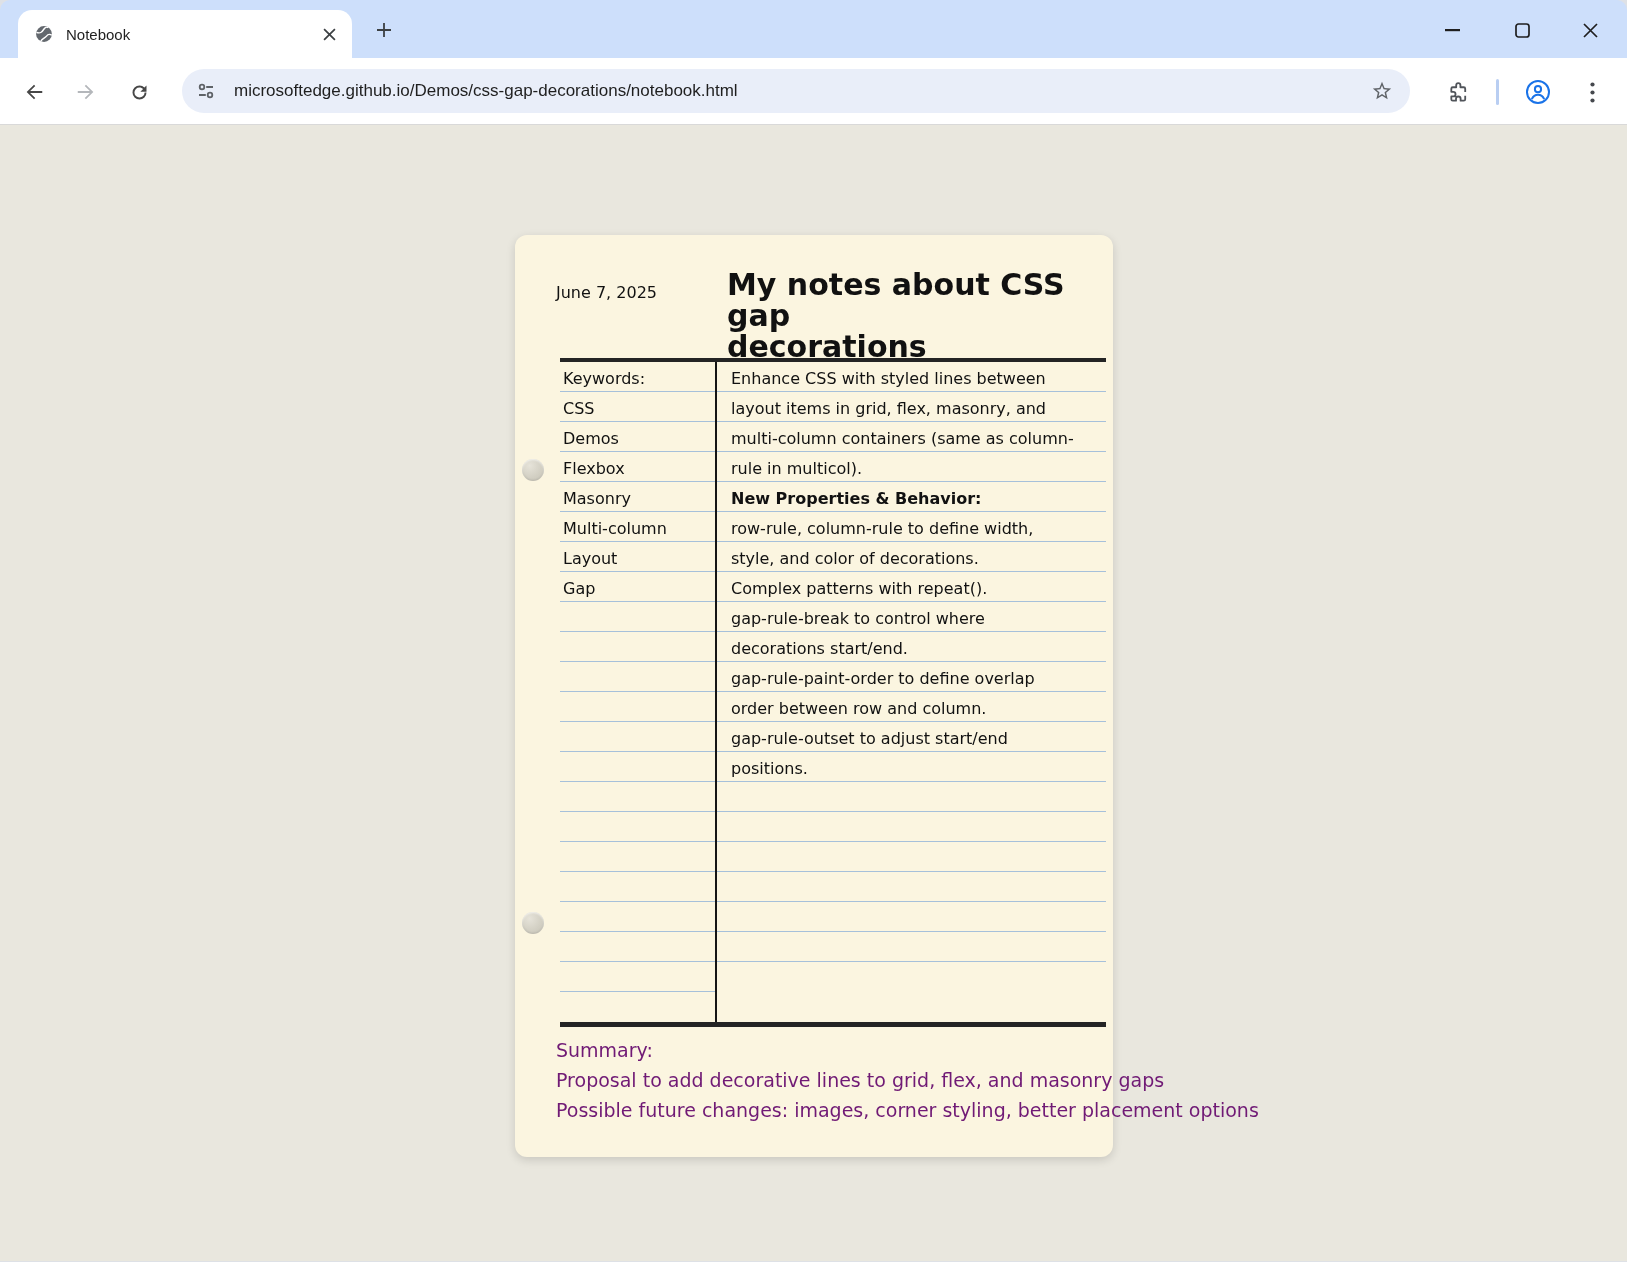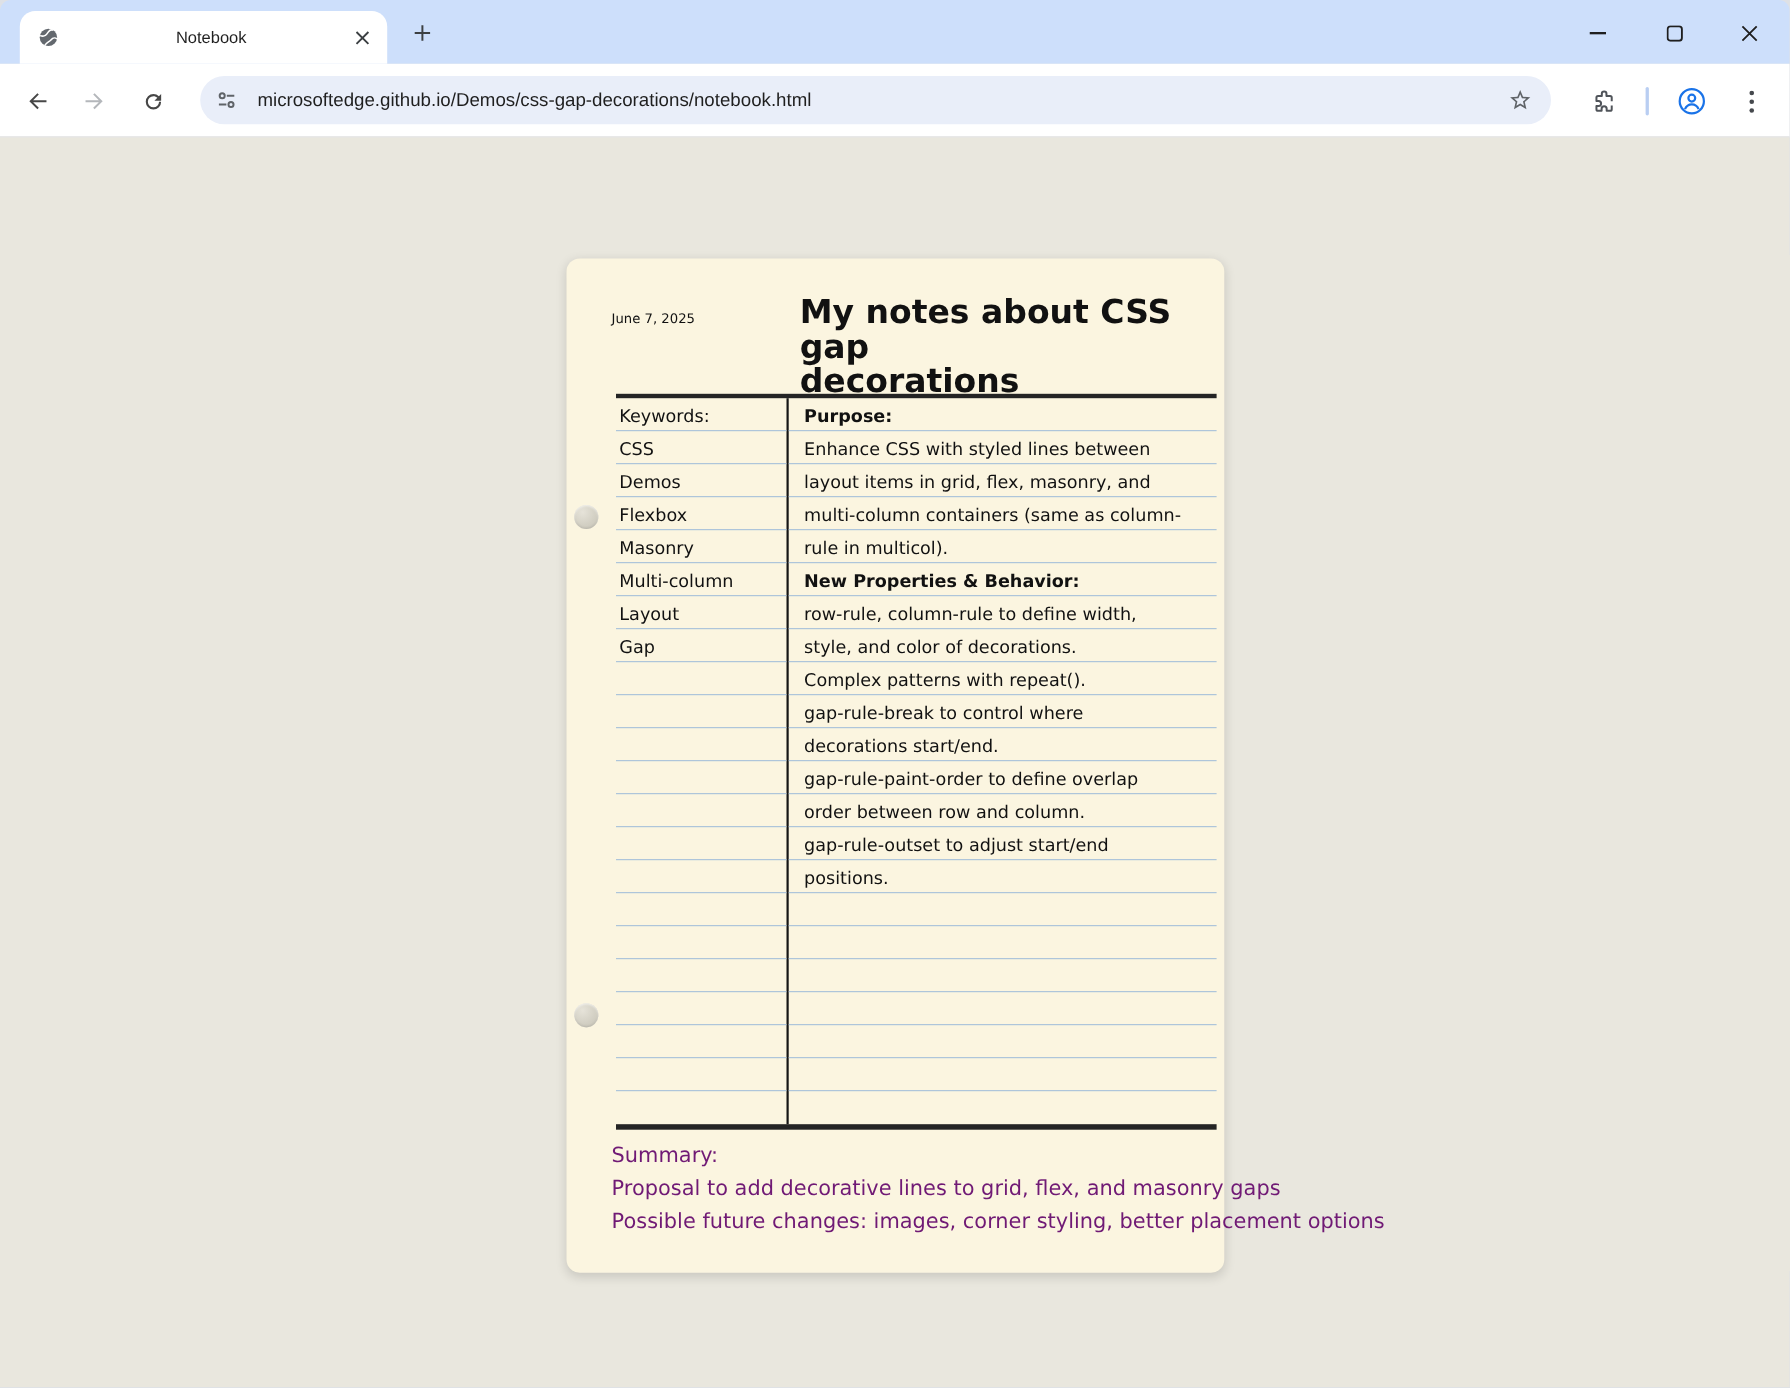--- a/index.html
+++ b/index.html
@@ -11,21 +11,21 @@
     --c-accent:#1a73e8;
     --c-ink:#1f1f1f;
     --c-chrome-ic:#5f6368;
   }
   *{margin:0;padding:0;box-sizing:border-box;}
   html,body{width:1627px;height:1262px;overflow:hidden;background:#dee1e6;
     font-family:"Liberation Sans", sans-serif;}
   .window{position:absolute;inset:0;border-radius:10px 10px 0 0;overflow:hidden;}
 
   
-  .tabstrip{position:relative;height:58px;background:var(--c-frame);text-align:center;}
+  .tabstrip{position:relative;height:58px;background:var(--c-frame);}
   .tab{position:absolute;left:18px;top:10px;width:334px;height:48px;background:#fff;
     border-radius:14px 14px 0 0;display:flex;align-items:center;padding:0 12px 0 16px;}
   .tab-title{flex:1;font-size:15px;color:var(--c-ink);margin-left:12px;white-space:nowrap;overflow:hidden;}
   .tab-close{width:22px;height:22px;display:flex;align-items:center;justify-content:center;
     border-radius:50%;cursor:pointer;}
   .newtab{position:absolute;left:370px;top:16px;width:28px;height:28px;display:flex;
     align-items:center;justify-content:center;border-radius:50%;}
   .wctl{position:absolute;top:14px;width:32px;height:32px;display:flex;align-items:center;justify-content:center;}
   .wctl.min{left:1436px;}
   .wctl.max{left:1506px;}
@@ -46,21 +46,21 @@
   .tool-ic.ext{left:1441px;}
   .tool-ic.avatar{left:1521px;}
   .tool-ic.menu{left:1575px;}
   .sep{position:absolute;left:1496px;top:21px;width:3px;height:26px;background:#b9cef2;border-radius:2px;}
 
   
   .content{position:relative;height:1136px;background:var(--c-page);
     font-family:"DejaVu Sans", sans-serif;color:#111;}
   .card{position:absolute;left:515px;top:110px;width:598px;height:922px;background:var(--c-card);
     border-radius:12px;box-shadow:0 3px 10px rgba(0,0,0,0.14);}
-  .date{position:absolute;left:41px;top:48px;font-size:12px;color:#111;}
+  .date{position:absolute;left:41px;top:48px;font-size:16px;color:#111;}
   .note-title{position:absolute;left:212px;top:34px;width:360px;font-size:30px;font-weight:bold;
     line-height:31px;color:#111;}
   .ntable{position:absolute;left:45px;top:123px;width:546px;border-top:4px solid #242424;
     border-bottom:5px solid #242424;display:flex;}
   .kcol{width:157px;border-right:2px solid #151515;}
   .pcol{flex:1;}
   .nrow{height:30px;border-bottom:1px solid var(--c-rule);font-size:16px;display:flex;
     align-items:flex-end;padding:3px 2px 3px 3px;white-space:nowrap;overflow:hidden;}
   .pcol .nrow{padding-left:14px;}
   .nrow:last-child{border-bottom:none;}
@@ -203,21 +203,20 @@
             <div class="nrow"></div>
             <div class="nrow"></div>
             <div class="nrow"></div>
             <div class="nrow"></div>
             <div class="nrow"></div>
             <div class="nrow"></div>
             <div class="nrow"></div>
             <div class="nrow"></div>
           </div>
         <div class="pcol">
-            <div class="nrow bold">Purpose:</div>
             <div class="nrow">Enhance CSS with styled lines between</div>
             <div class="nrow">layout items in grid, flex, masonry, and</div>
             <div class="nrow">multi-column containers (same as column-</div>
             <div class="nrow">rule in multicol).</div>
             <div class="nrow bold">New Properties &amp; Behavior:</div>
             <div class="nrow">row-rule, column-rule to define width,</div>
             <div class="nrow">style, and color of decorations.</div>
             <div class="nrow">Complex patterns with repeat().</div>
             <div class="nrow">gap-rule-break to control where</div>
             <div class="nrow">decorations start/end.</div>

